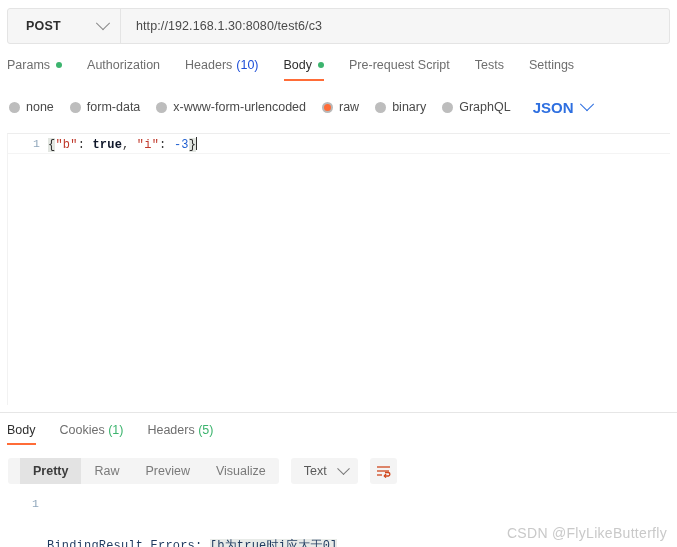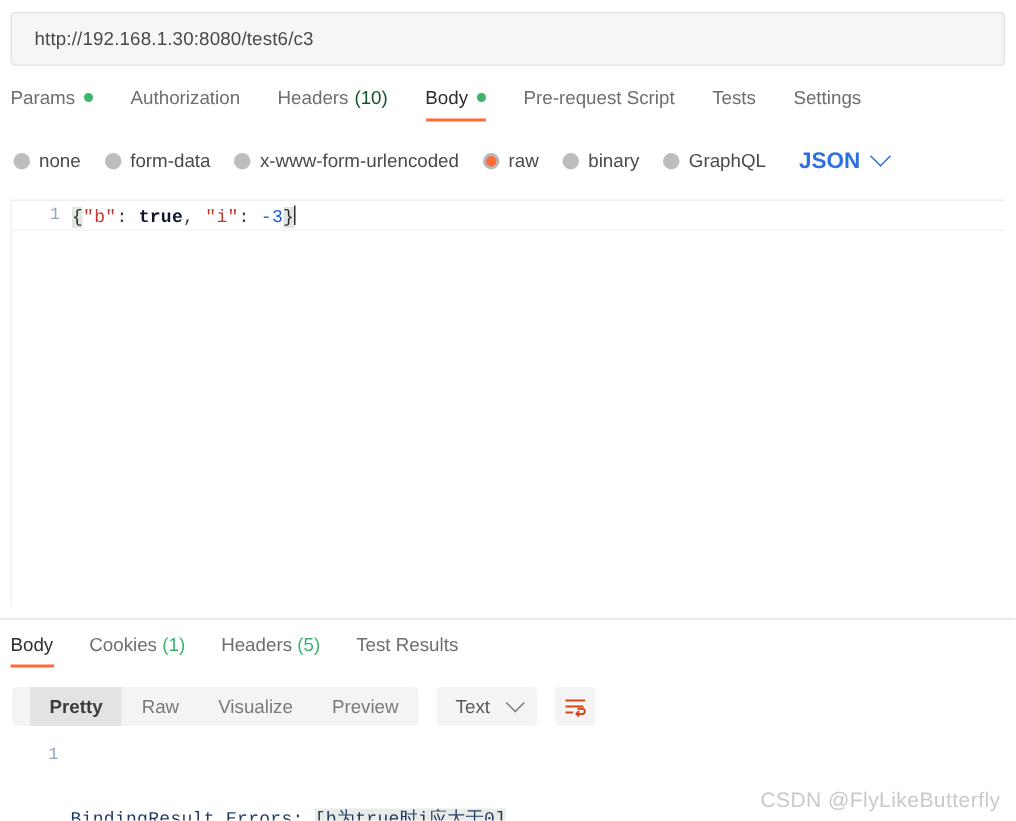--- a/index.html
+++ b/index.html
@@ -88,21 +88,21 @@
   }
   .req-tab.active { color: #2e2e2e; }
   .req-tab.active .underline {
     position: absolute;
     left: 0;
     right: 0;
     bottom: 0;
     height: 2px;
     background: #ff6c37;
   }
-  .tab-count { color: #14532d; }
+  .tab-count { color: #1d4ed8; }
   .dot {
     display: inline-block;
     width: 6px;
     height: 6px;
     border-radius: 50%;
     background: #3cb46e;
     margin-left: 6px;
   }
 
   
@@ -333,20 +333,24 @@
     font-size: 14px;
     color: #c9c9c9;
     letter-spacing: 0.3px;
     white-space: nowrap;
   }
 </style>
 </head>
 <body>
 
 <div class="url-bar">
+  <div class="method-select">
+    <span class="method-label">POST</span>
+    <span class="chev"></span>
+  </div>
   <div class="url-input" title="Enter request URL">http://192.168.1.30:8080/test6/c3</div>
 </div>
 
 <div class="req-tabs">
   <div class="req-tab">
     <span>Params</span>
     <span class="dot"></span>
   </div>
   <div class="req-tab">
     <span>Authorization</span>
@@ -417,39 +421,36 @@
     <span>Body</span>
     <span class="underline"></span>
   </div>
   <div class="res-tab">
     <span>Cookies</span>
     <span class="cnt-green">(1)</span>
   </div>
   <div class="res-tab">
     <span>Headers</span>
     <span class="cnt-green">(5)</span>
-  </div>
-  <div class="res-tab">
-    <span>Test Results</span>
   </div>
 </div>
 
 <div class="res-toolbar">
   <div class="seg-group">
     <div class="seg active">
       <span>Pretty</span>
     </div>
     <div class="seg">
       <span>Raw</span>
     </div>
     <div class="seg">
-      <span>Visualize</span>
+      <span>Preview</span>
     </div>
     <div class="seg">
-      <span>Preview</span>
+      <span>Visualize</span>
     </div>
   </div>
   <div class="type-select">
     <span>Text</span>
     <span class="chev"></span>
   </div>
   <div class="wrap-btn">
     <svg width="15" height="13" viewBox="0 0 15 13">
       <line x1="1" y1="2" x2="14" y2="2" stroke="#d0471e" stroke-width="1.3"></line>
       <line x1="1" y1="6" x2="13" y2="6" stroke="#d0471e" stroke-width="1.3"></line>

